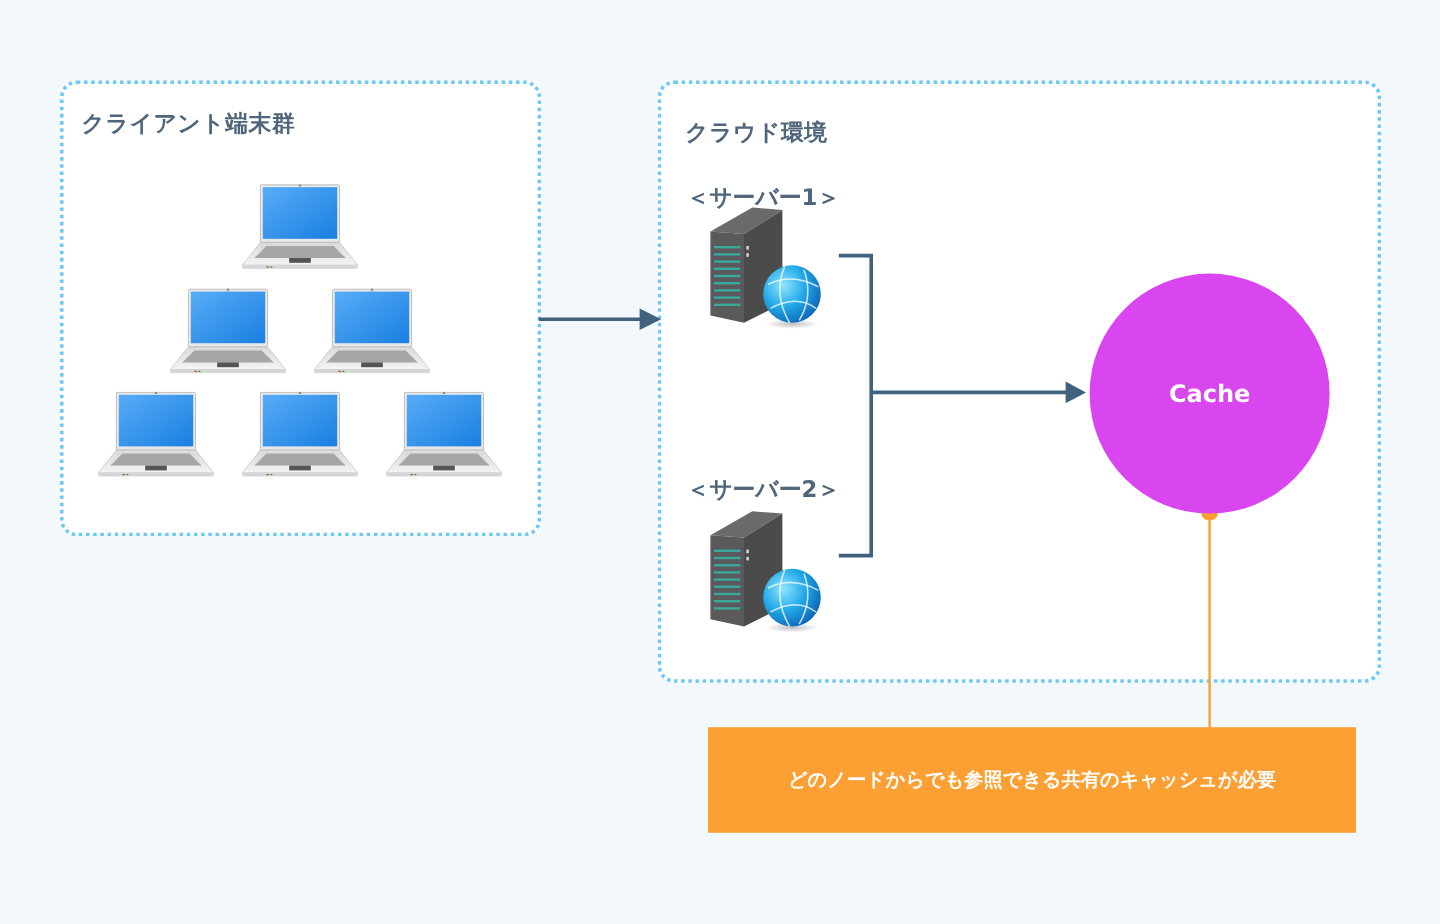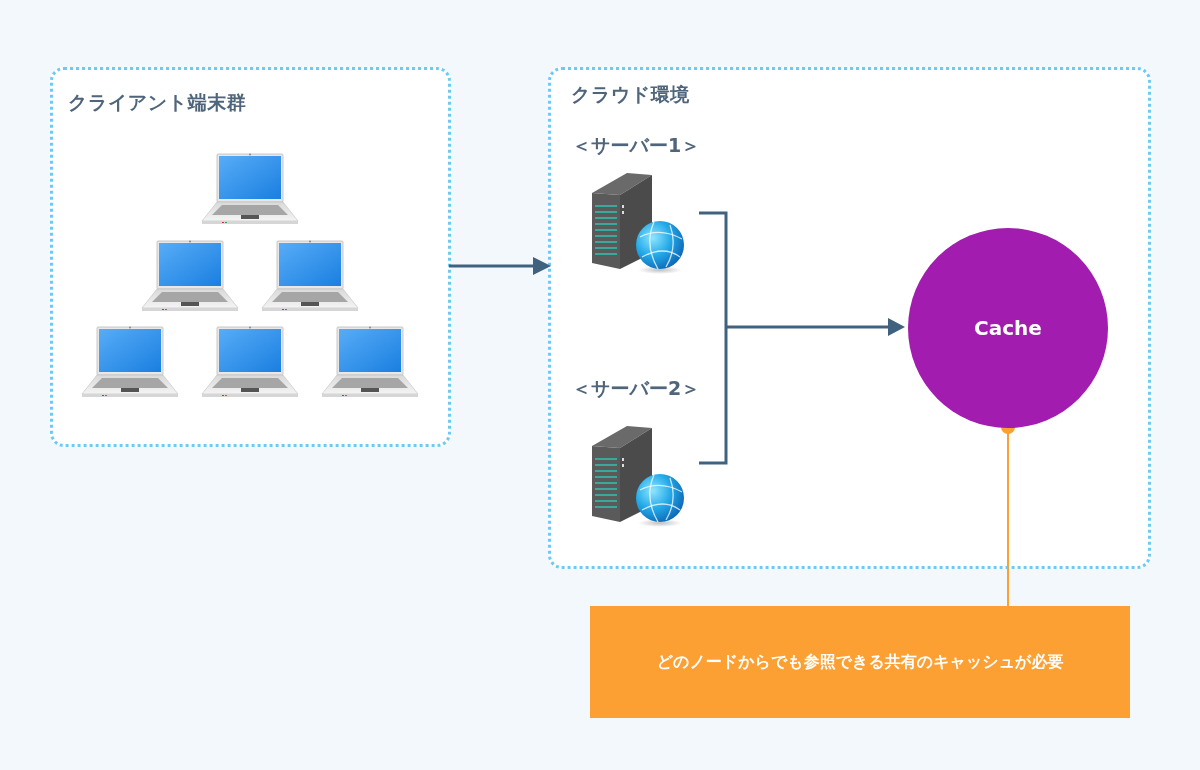--- a/index.html
+++ b/index.html
@@ -2,28 +2,28 @@
 <html><head>
 <meta charset="utf-8">
 <style>
   html, body { margin:0; padding:0; }
   body { width:1200px; height:770px; background:#f3f8fc; position:relative; overflow:hidden;
          font-family:"DejaVu Sans", "Liberation Sans", sans-serif; }
   .group { position:absolute; background:#ffffff; border:3px dotted #6ccaf5; border-radius:14px; box-sizing:border-box; }
   #client-group { left:50px; top:67px; width:401px; height:380px; }
   #cloud-group { left:548px; top:67px; width:603px; height:502px; }
   .group-title { position:absolute; font-size:19px; font-weight:bold; color:#4f657c; letter-spacing:0.5px; }
-  .server-label { position:absolute; font-size:19px; font-weight:bold; color:#4f657c; }
+  .server-label { position:absolute; font-size:19px; font-weight:bold; color:#4f657c;margin-top:19px; }
   .laptop { position:absolute; width:100px; height:72px; }
   .server { position:absolute; width:110px; height:110px; }
   svg.lines { position:absolute; left:0; top:0; width:1200px; height:770px; pointer-events:none; }
   #cache { position:absolute; left:908px; top:228px; width:200px; height:200px; border-radius:50%;
-           background:#a21caf; display:flex; flex-direction:column; align-items:center; justify-content:center;
+           background:#d946ef; display:flex; flex-direction:column; align-items:center; justify-content:center;
            color:#fff; font-size:20px; font-weight:bold; line-height:30px; }
-  #note { position:absolute; left:590px; top:606px; width:540px; height:112px; background:#fda034;
+  #note { position:absolute; left:590px; top:606px; width:540px; height:88px; background:#fda034;
           display:flex; flex-direction:column; align-items:center; justify-content:center; color:#fff;
           font-size:16px; font-weight:bold; line-height:28px; }
 </style>
 </head>
 <body>
 
 <svg width="0" height="0" style="position:absolute">
   <defs>
     <symbol id="laptop-sym" viewBox="0 0 100 72">
       <defs>
@@ -102,21 +102,21 @@
     <use href="#laptop-sym"></use>
   </svg>
 <svg class="laptop" style="left:200px;top:326px;">
     <use href="#laptop-sym"></use>
   </svg>
 <svg class="laptop" style="left:320px;top:326px;">
     <use href="#laptop-sym"></use>
   </svg>
 
 <div class="group" id="cloud-group"></div>
-<div class="group-title" style="left:571px;top:82px;">クラウド環境</div>
+<div class="group-title" style="left:571px;top:98px;">クラウド環境</div>
 
 <div class="server-label" style="left:572px;top:133px;">＜サーバー1＞</div>
 <svg class="server" style="left:582px;top:165px;">
     <use href="#server-sym"></use>
   </svg>
 
 <div class="server-label" style="left:572px;top:376px;">＜サーバー2＞</div>
 <svg class="server" style="left:582px;top:418px;">
     <use href="#server-sym"></use>
   </svg>

